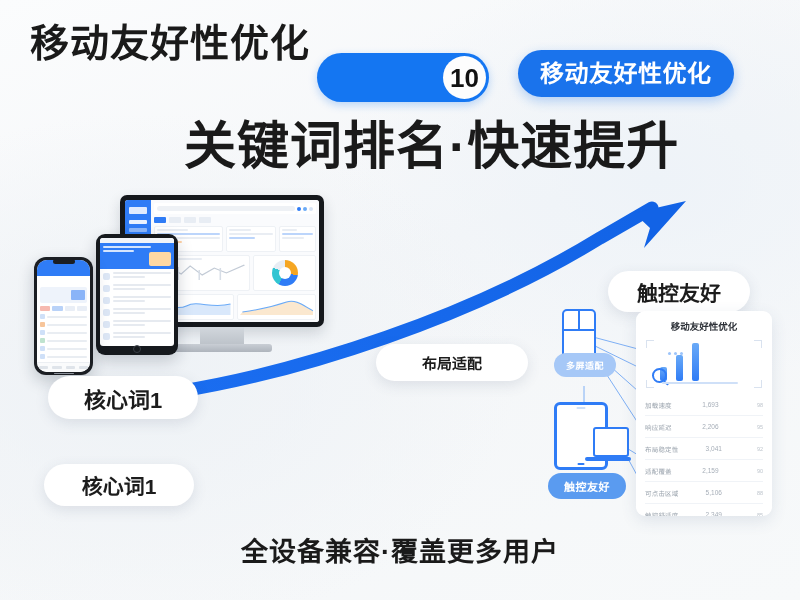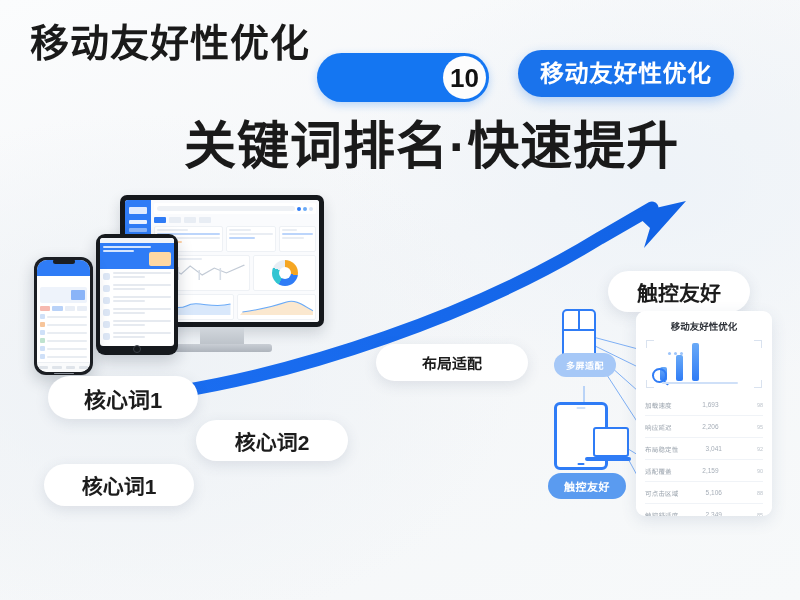--- a/index.html
+++ b/index.html
@@ -464,21 +464,20 @@
               <i></i>
               <i></i>
             </div>
         </div>
         <span class="p-home"></span>
       </div>
     </div>
   </div>
 
   <div class="pill-white" id="kw1">核心词1</div>
-  <div class="pill-white" id="kw2">核心词2</div>
   <div class="pill-white" id="kw3">核心词1</div>
 
   <div class="pill-white" id="layout-pill">布局适配</div>
   <div class="pill-white" id="touch-pill">触控友好</div>
 
   <div class="diagram">
 
     <svg class="diag-svg" viewBox="0 0 228 215">
       <g stroke="#7fb0f5" stroke-width="1" fill="none">
         <line x1="45" y1="32" x2="90" y2="44"></line>
@@ -561,14 +560,15 @@
         </div>
         <div class="score-row">
           <span class="sr-label">触控舒适度</span>
           <span class="sr-val">2,349</span>
           <span class="sr-sub">85</span>
         </div>
       </div>
     </div>
   </div>
 
+  <div class="bottom-caption">全设备兼容·覆盖更多用户</div>
 
 </div>
 
 </body></html>

